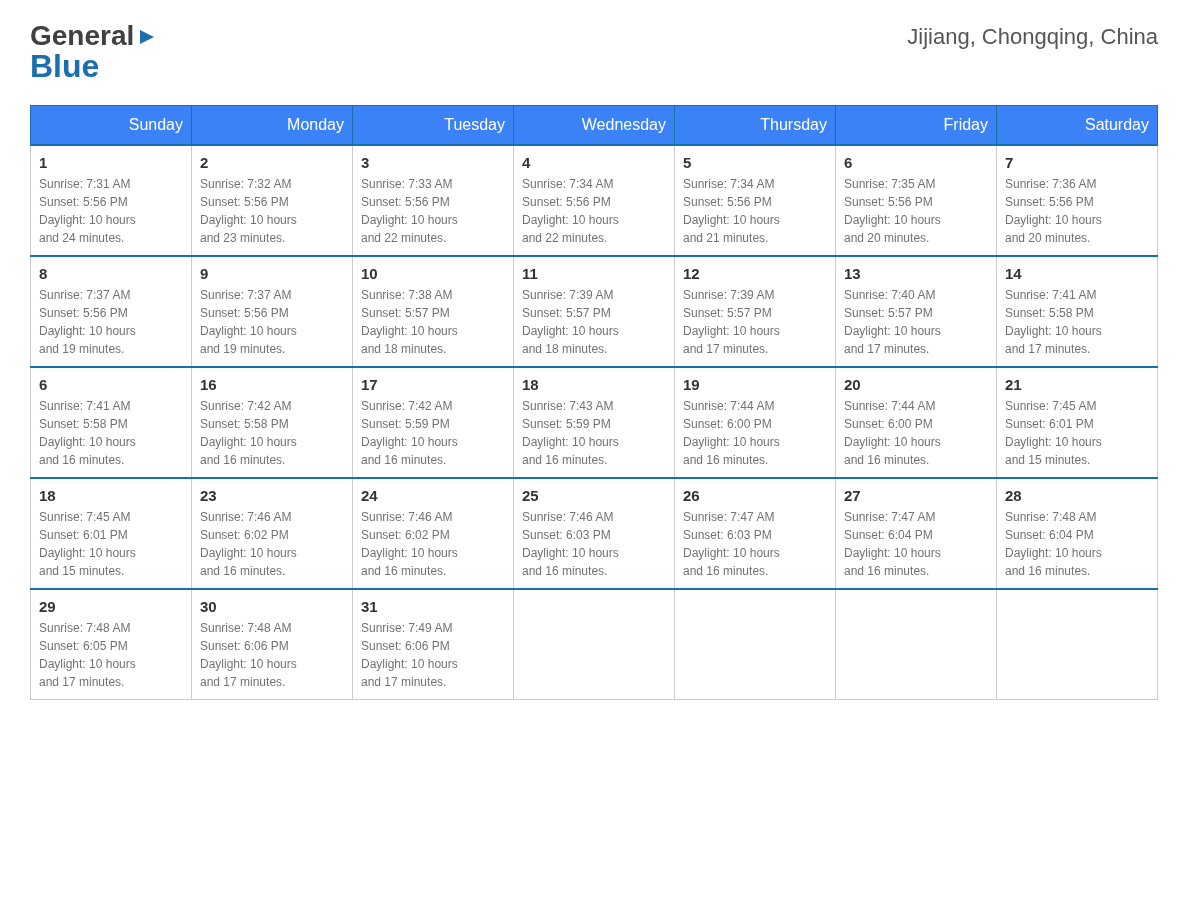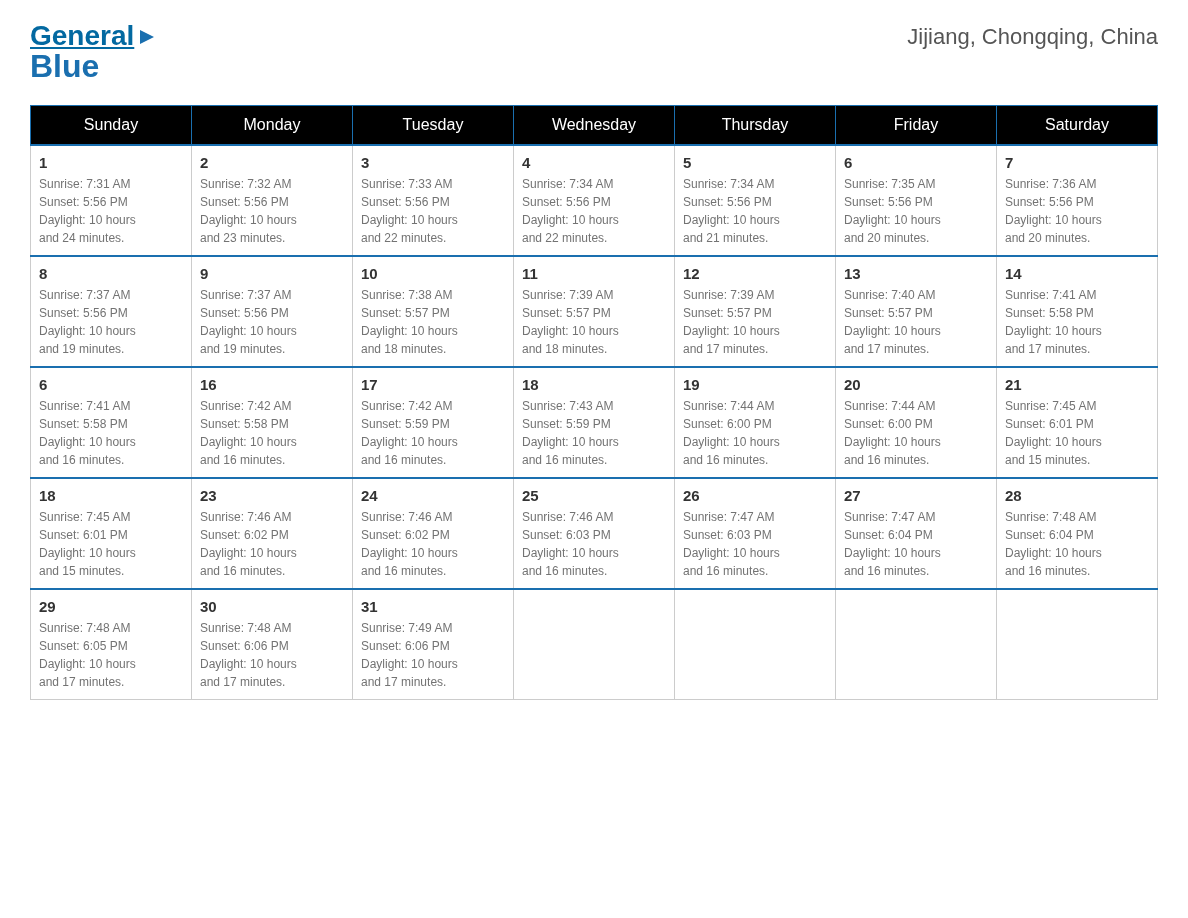--- a/index.html
+++ b/index.html
@@ -34,26 +34,26 @@
       font-size: 22px;
       color: #555;
       margin-top: 4px;
     }
     .calendar {
       width: 100%;
       border-collapse: collapse;
       table-layout: fixed;
     }
     .calendar thead th {
-      background-color: #000000;
+      background-color: #3b82f6;
       color: #ffffff;
       padding: 10px 8px;
       font-size: 16px;
       font-weight: normal;
-      text-align: center;
+      text-align: right;
       border: 1px solid #1a6faf;
     }
     .calendar tbody td {
       vertical-align: top;
       padding: 8px;
       border: 1px solid #cccccc;
       border-top: 2px solid #1a6faf;
       font-size: 12.5px;
       color: #333;
       height: 110px;
@@ -72,21 +72,21 @@
       line-height: 1.5;
       color: #737373;
     }
   </style>
 </head>
 <body>
 
 <div class="header">
   <div class="logo">
     <div style="display:flex; align-items:center; gap:0px;">
-      <span style="font-size:28px; font-weight:bold; color:#0369a1;text-decoration:underline;">General</span>
+      <span style="font-size:28px; font-weight:bold; color:#404040;">General</span>
       <svg width="22" height="22" viewBox="0 0 22 22" style="margin-left:2px; margin-top:2px;">
         <polygon points="4,4 18,11 4,18" fill="#1a6faf"></polygon>
       </svg>
     </div>
     <div style="font-size:32px; font-weight:bold; color:#1a6faf; margin-top:-4px;">Blue</div>
   </div>
   <div class="title-block">
     <div class="subtitle">Jijiang, Chongqing, China</div>
   </div>
 </div>

